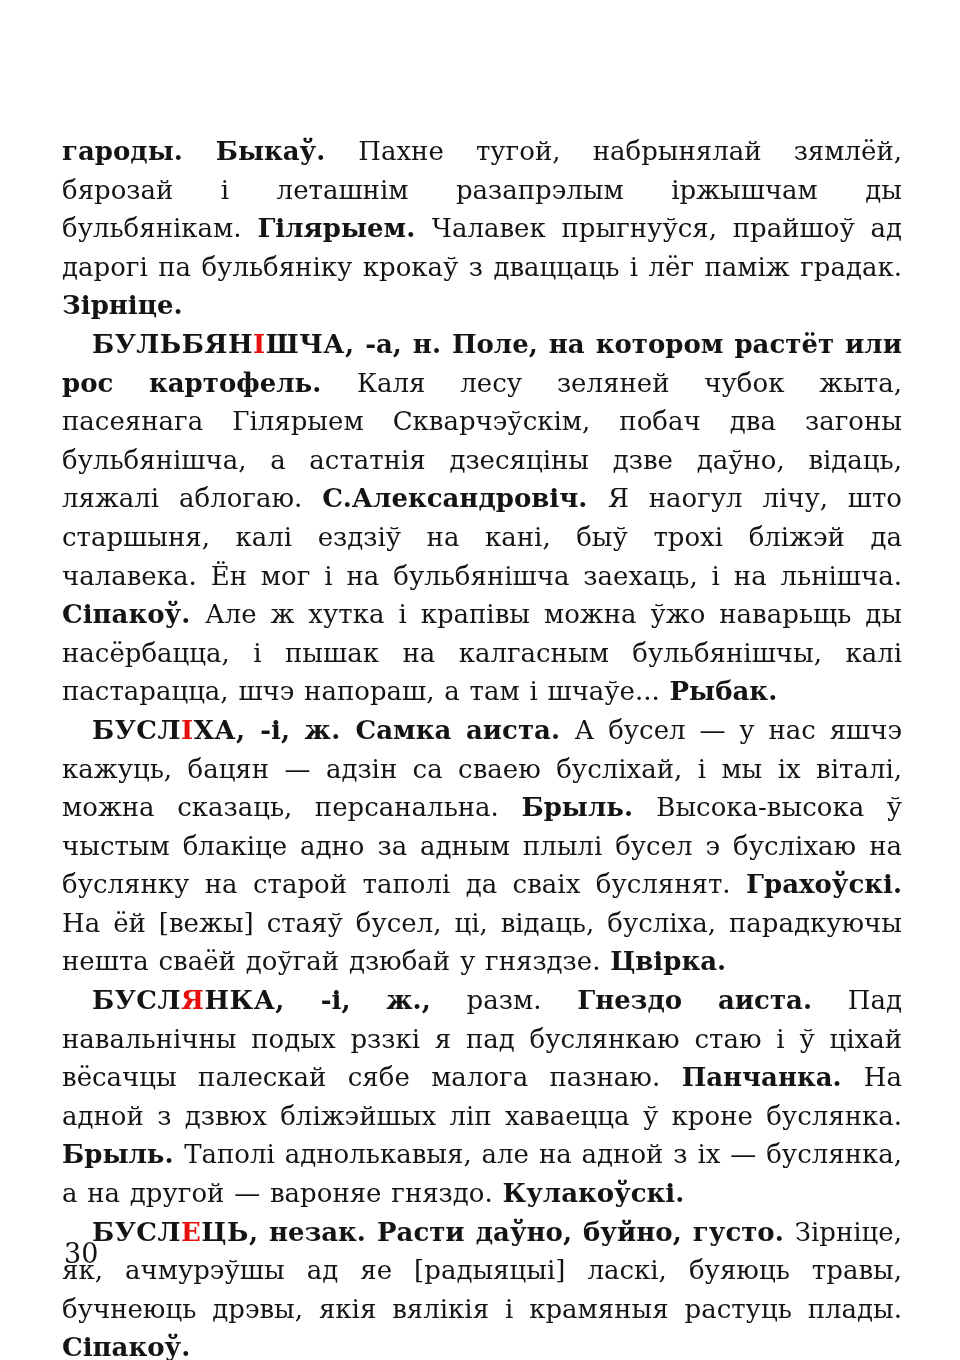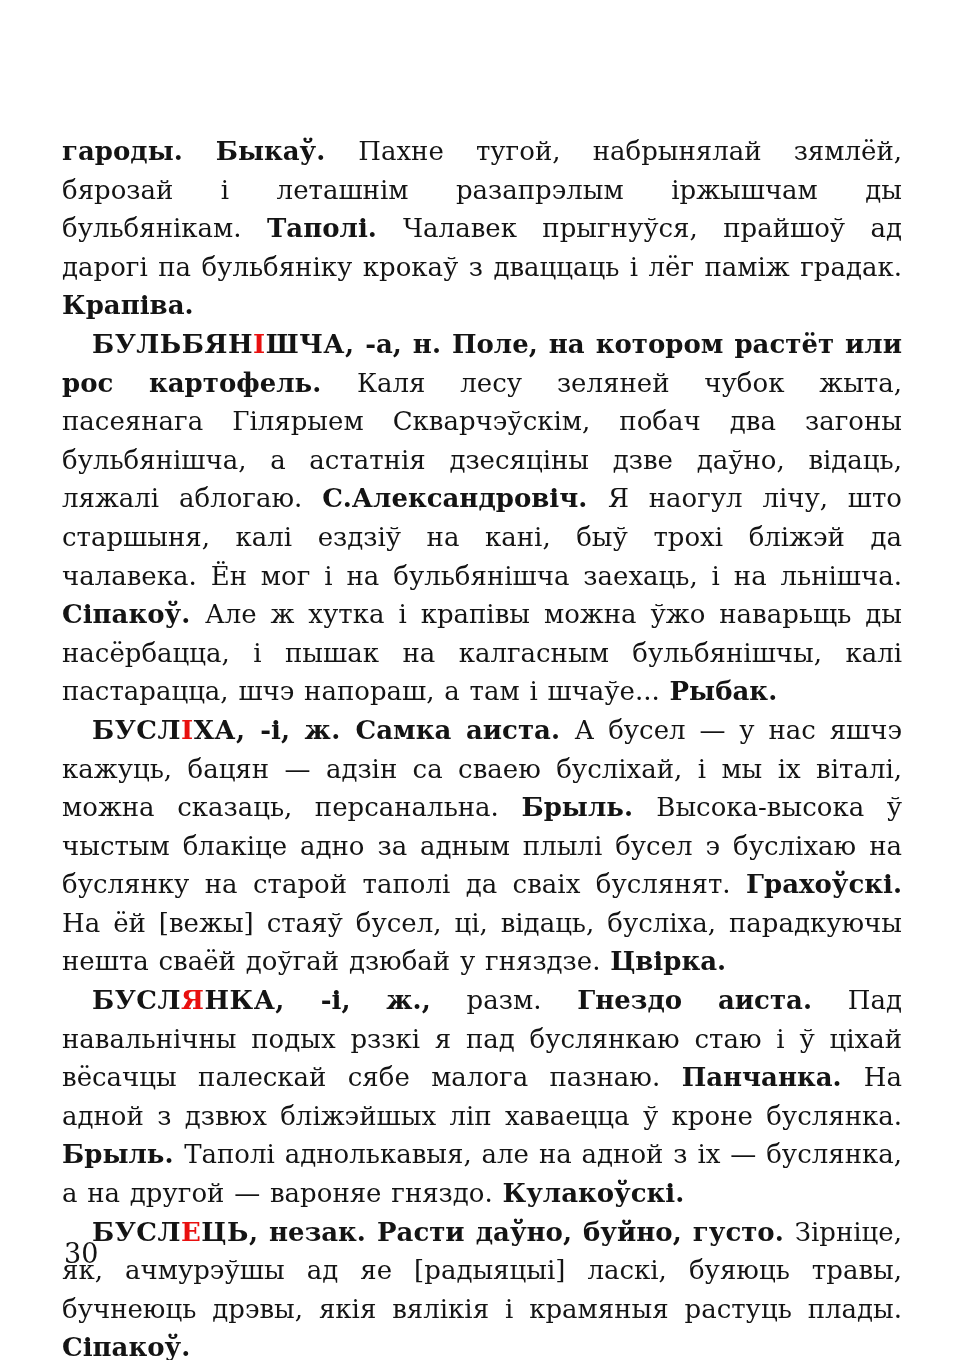--- a/index.html
+++ b/index.html
@@ -56,21 +56,21 @@
   .page-number {
     font-size: 27px;
     color: #141414;
   }
 </style>
 </head>
 <body>
 
 <main class="page">
   <section class="text-block">
-    <p class="para"><span class="s-normal">гароды. Быкаў. </span><span class="s-italic">Пахне тугой, набрынялай зямлёй, бярозай і леташнім разапрэлым іржышчам ды бульбянікам. </span><span class="s-normal">Таполі. </span><span class="s-italic">Чалавек прыгнуўся, прайшоў ад дарогі па бульбяніку крокаў з дваццаць і лёг паміж градак. </span><span class="s-normal">Крапіва.</span></p>
+    <p class="para"><span class="s-normal">гароды. Быкаў. </span><span class="s-italic">Пахне тугой, набрынялай зямлёй, бярозай і леташнім разапрэлым іржышчам ды бульбянікам. </span><span class="s-normal">Гілярыем. </span><span class="s-italic">Чалавек прыгнуўся, прайшоў ад дарогі па бульбяніку крокаў з дваццаць і лёг паміж градак. </span><span class="s-normal">Зірніце.</span></p>
     <p class="para indent"><span class="s-bold">БУЛЬБЯН</span><span class="s-bold-red">І</span><span class="s-bold">ШЧА</span><span class="s-normal">, -а, н. Поле, на котором растёт или рос картофель. </span><span class="s-italic">Каля лесу зеляней чубок жыта, пасеянага Гілярыем Скварчэўскім, побач два загоны бульбянішча, а астатнія дзесяціны дзве даўно, відаць, ляжалі аблогаю. </span><span class="s-normal">С.Александровіч. </span><span class="s-italic">Я наогул лічу, што старшыня, калі ездзіў на кані, быў трохі бліжэй да чалавека. Ён мог і на бульбянішча заехаць, і на льнішча. </span><span class="s-normal">Сіпакоў. </span><span class="s-italic">Але ж хутка і крапівы можна ўжо наварьщь ды насёрбацца, і пышак на калгасным бульбянішчы, калі пастарацца, шчэ напораш, а там і шчаўе... </span><span class="s-normal">Рыбак.</span></p>
     <p class="para indent"><span class="s-bold">БУСЛ</span><span class="s-bold-red">І</span><span class="s-bold">ХА,</span><span class="s-normal"> -і, </span><span class="s-bold">ж.</span><span class="s-normal"> Самка аиста. </span><span class="s-italic">А бусел — у нас яшчэ кажуць, бацян — адзін са сваею бусліхай, і мы іх віталі, можна сказаць, персанальна. </span><span class="s-normal">Брыль. </span><span class="s-italic">Высока-высока ў чыстым блакіце адно за адным плылі бусел э бусліхаю на буслянку на старой таполі да сваіх буслянят. </span><span class="s-normal">Грахоўскі. </span><span class="s-italic">На ёй [вежы] стаяў бусел, ці, відаць, бусліха, парадкуючы нешта сваёй доўгай дзюбай у гняздзе. </span><span class="s-normal">Цвірка.</span></p>
     <p class="para indent"><span class="s-bold">БУСЛ</span><span class="s-bold-red">Я</span><span class="s-bold">НКА,</span><span class="s-normal"> -і, ж., </span><span class="s-italic">разм.</span><span class="s-normal"> Гнездо аиста. </span><span class="s-italic">Пад навальнічны подых рззкі я пад буслянкаю стаю і ў ціхай вёсачцы палескай сябе малога пазнаю. </span><span class="s-normal">Панчанка. </span><span class="s-italic">На адной з дзвюх бліжэйшых ліп хаваецца ў кроне буслянка. </span><span class="s-normal">Брыль. </span><span class="s-italic">Таполі аднолькавыя, але на адной з іх — буслянка, а на другой — вароняе гняздо. </span><span class="s-normal">Кулакоўскі.</span></p>
     <p class="para indent"><span class="s-bold">БУСЛ</span><span class="s-bold-red">Е</span><span class="s-bold">ЦЬ</span><span class="s-normal">, незак. Расти даўно, буйно, густо. </span><span class="s-italic">Зірніце, як, ачмурэўшы ад яе [радыяцыі] ласкі, буяюць травы, бучнеюць дрэвы, якія вялікія і крамяныя растуць плады. </span><span class="s-normal">Сіпакоў.</span></p>
   </section>
   <footer class="page-footer">
     <span class="page-number">30</span>
   </footer>
 </main>
 

